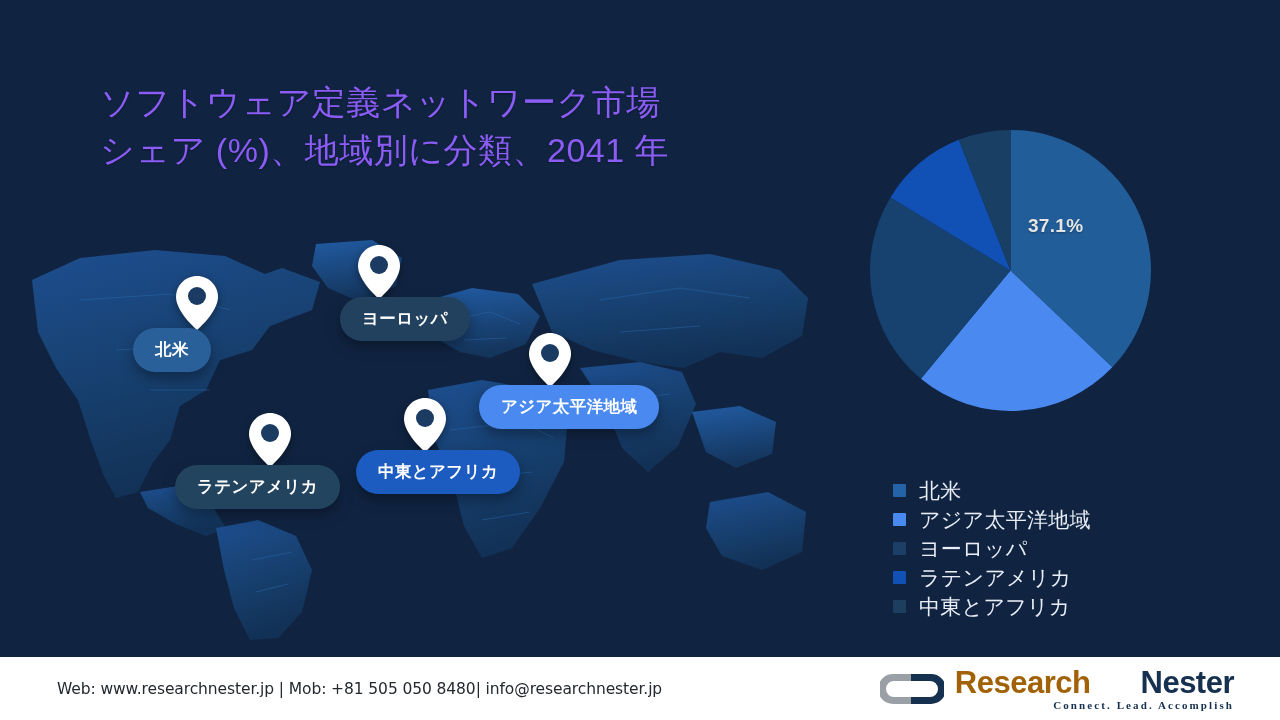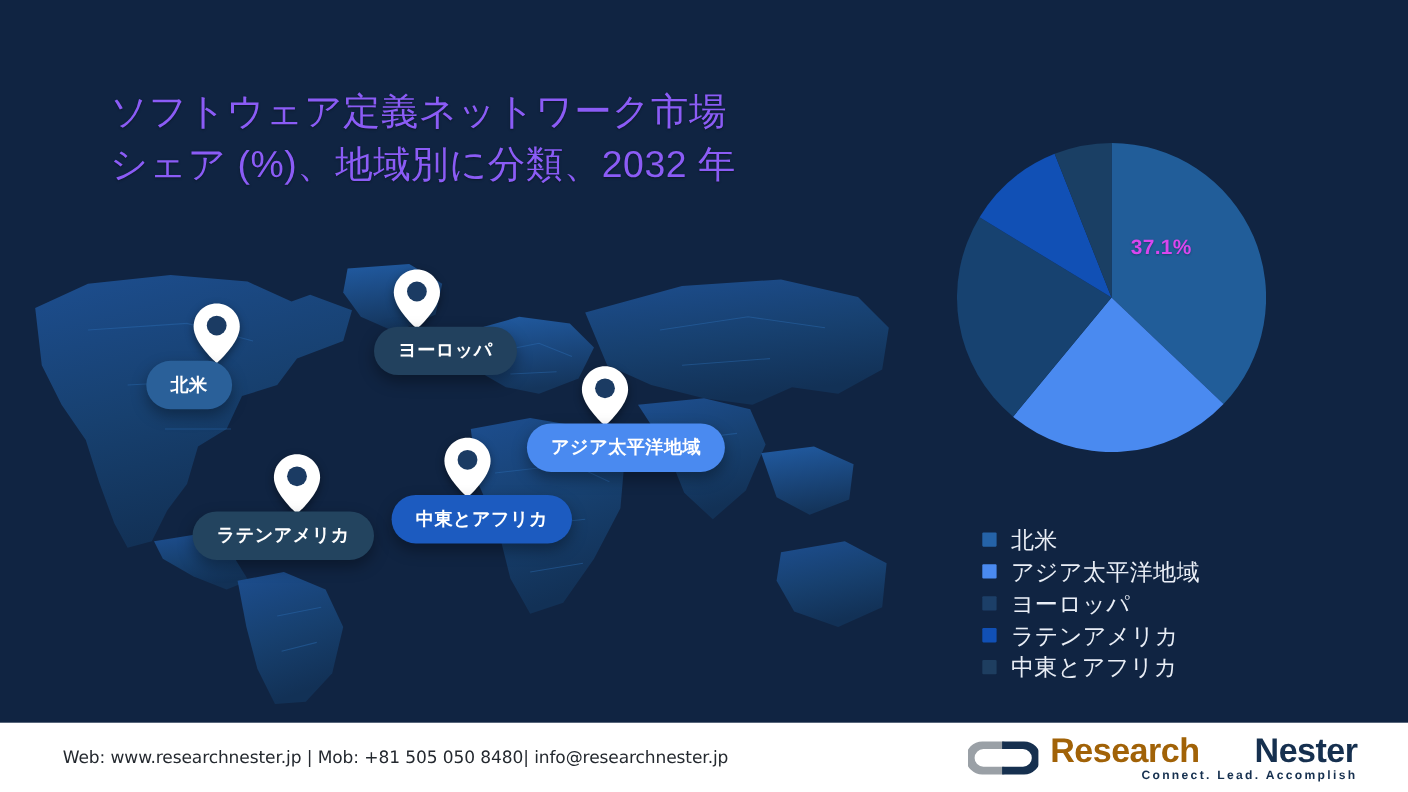--- a/index.html
+++ b/index.html
@@ -50,21 +50,21 @@
       rgba(255,255,255,0) 0%, rgba(255,255,255,0) 75.5%,
       rgba(255,255,255,.97) 79%, rgba(255,255,255,1) 92%,
       rgba(255,255,255,.22) 98%, rgba(255,255,255,0) 100%);
     filter:blur(.4px);
   }
   #pie-svg{
     position:absolute; left:37px; top:37px; width:281px; height:281px;
   }
   #pie-label{
     position:absolute; left:195px; top:122px;
-    color:#d946ef; font-size:19px; font-weight:700;
+    color:#e5e5e5; font-size:19px; font-weight:700;
     letter-spacing:.3px;
     text-shadow:0 1px 2px rgba(0,0,0,.3);
   }
 
   
   #legend{
     position:absolute; left:893px; top:476px; width:360px;
   }
   .legend-row{
     display:flex; align-items:center; height:29px;
@@ -92,29 +92,29 @@
     position:absolute; right:46px; top:50%; transform:translateY(-50%);
     display:flex; align-items:center;
   }
   #logo-mark{ margin-right:11px; }
   #logo-txt{ display:flex; flex-direction:column; line-height:1; }
   #logo-main{ font-size:31px; font-weight:700; letter-spacing:-.5px; }
   #logo-main .lg-grey{ color:#a16207; }
   #logo-main .lg-navy{ color:#16304f;margin-left:42px; }
   #logo-sub{
     color:#16304f; font-size:11px; font-weight:700;
-    letter-spacing:2.1px; margin-top:2px; text-align:right;
+    letter-spacing:2.1px; margin-top:2px; text-align:right;font-family:Liberation Serif, serif;
   }
 </style>
 </head>
 <body>
 
 <div id="title-block">
   <span class="tl">ソフトウェア定義ネットワーク市場</span>
-  <span class="tl">シェア (%)、地域別に分類、2032 年</span>
+  <span class="tl">シェア (%)、地域別に分類、2041 年</span>
 </div>
 
 <div id="map-area">
   <svg id="map-svg" viewBox="0 0 790 400">
     <defs>
       <linearGradient id="landg" x1="0" y1="0" x2="0.3" y2="1">
         <stop offset="0%" stop-color="#1D4E8F"></stop>
         <stop offset="55%" stop-color="#17406F"></stop>
         <stop offset="100%" stop-color="#123156"></stop>
       </linearGradient>

